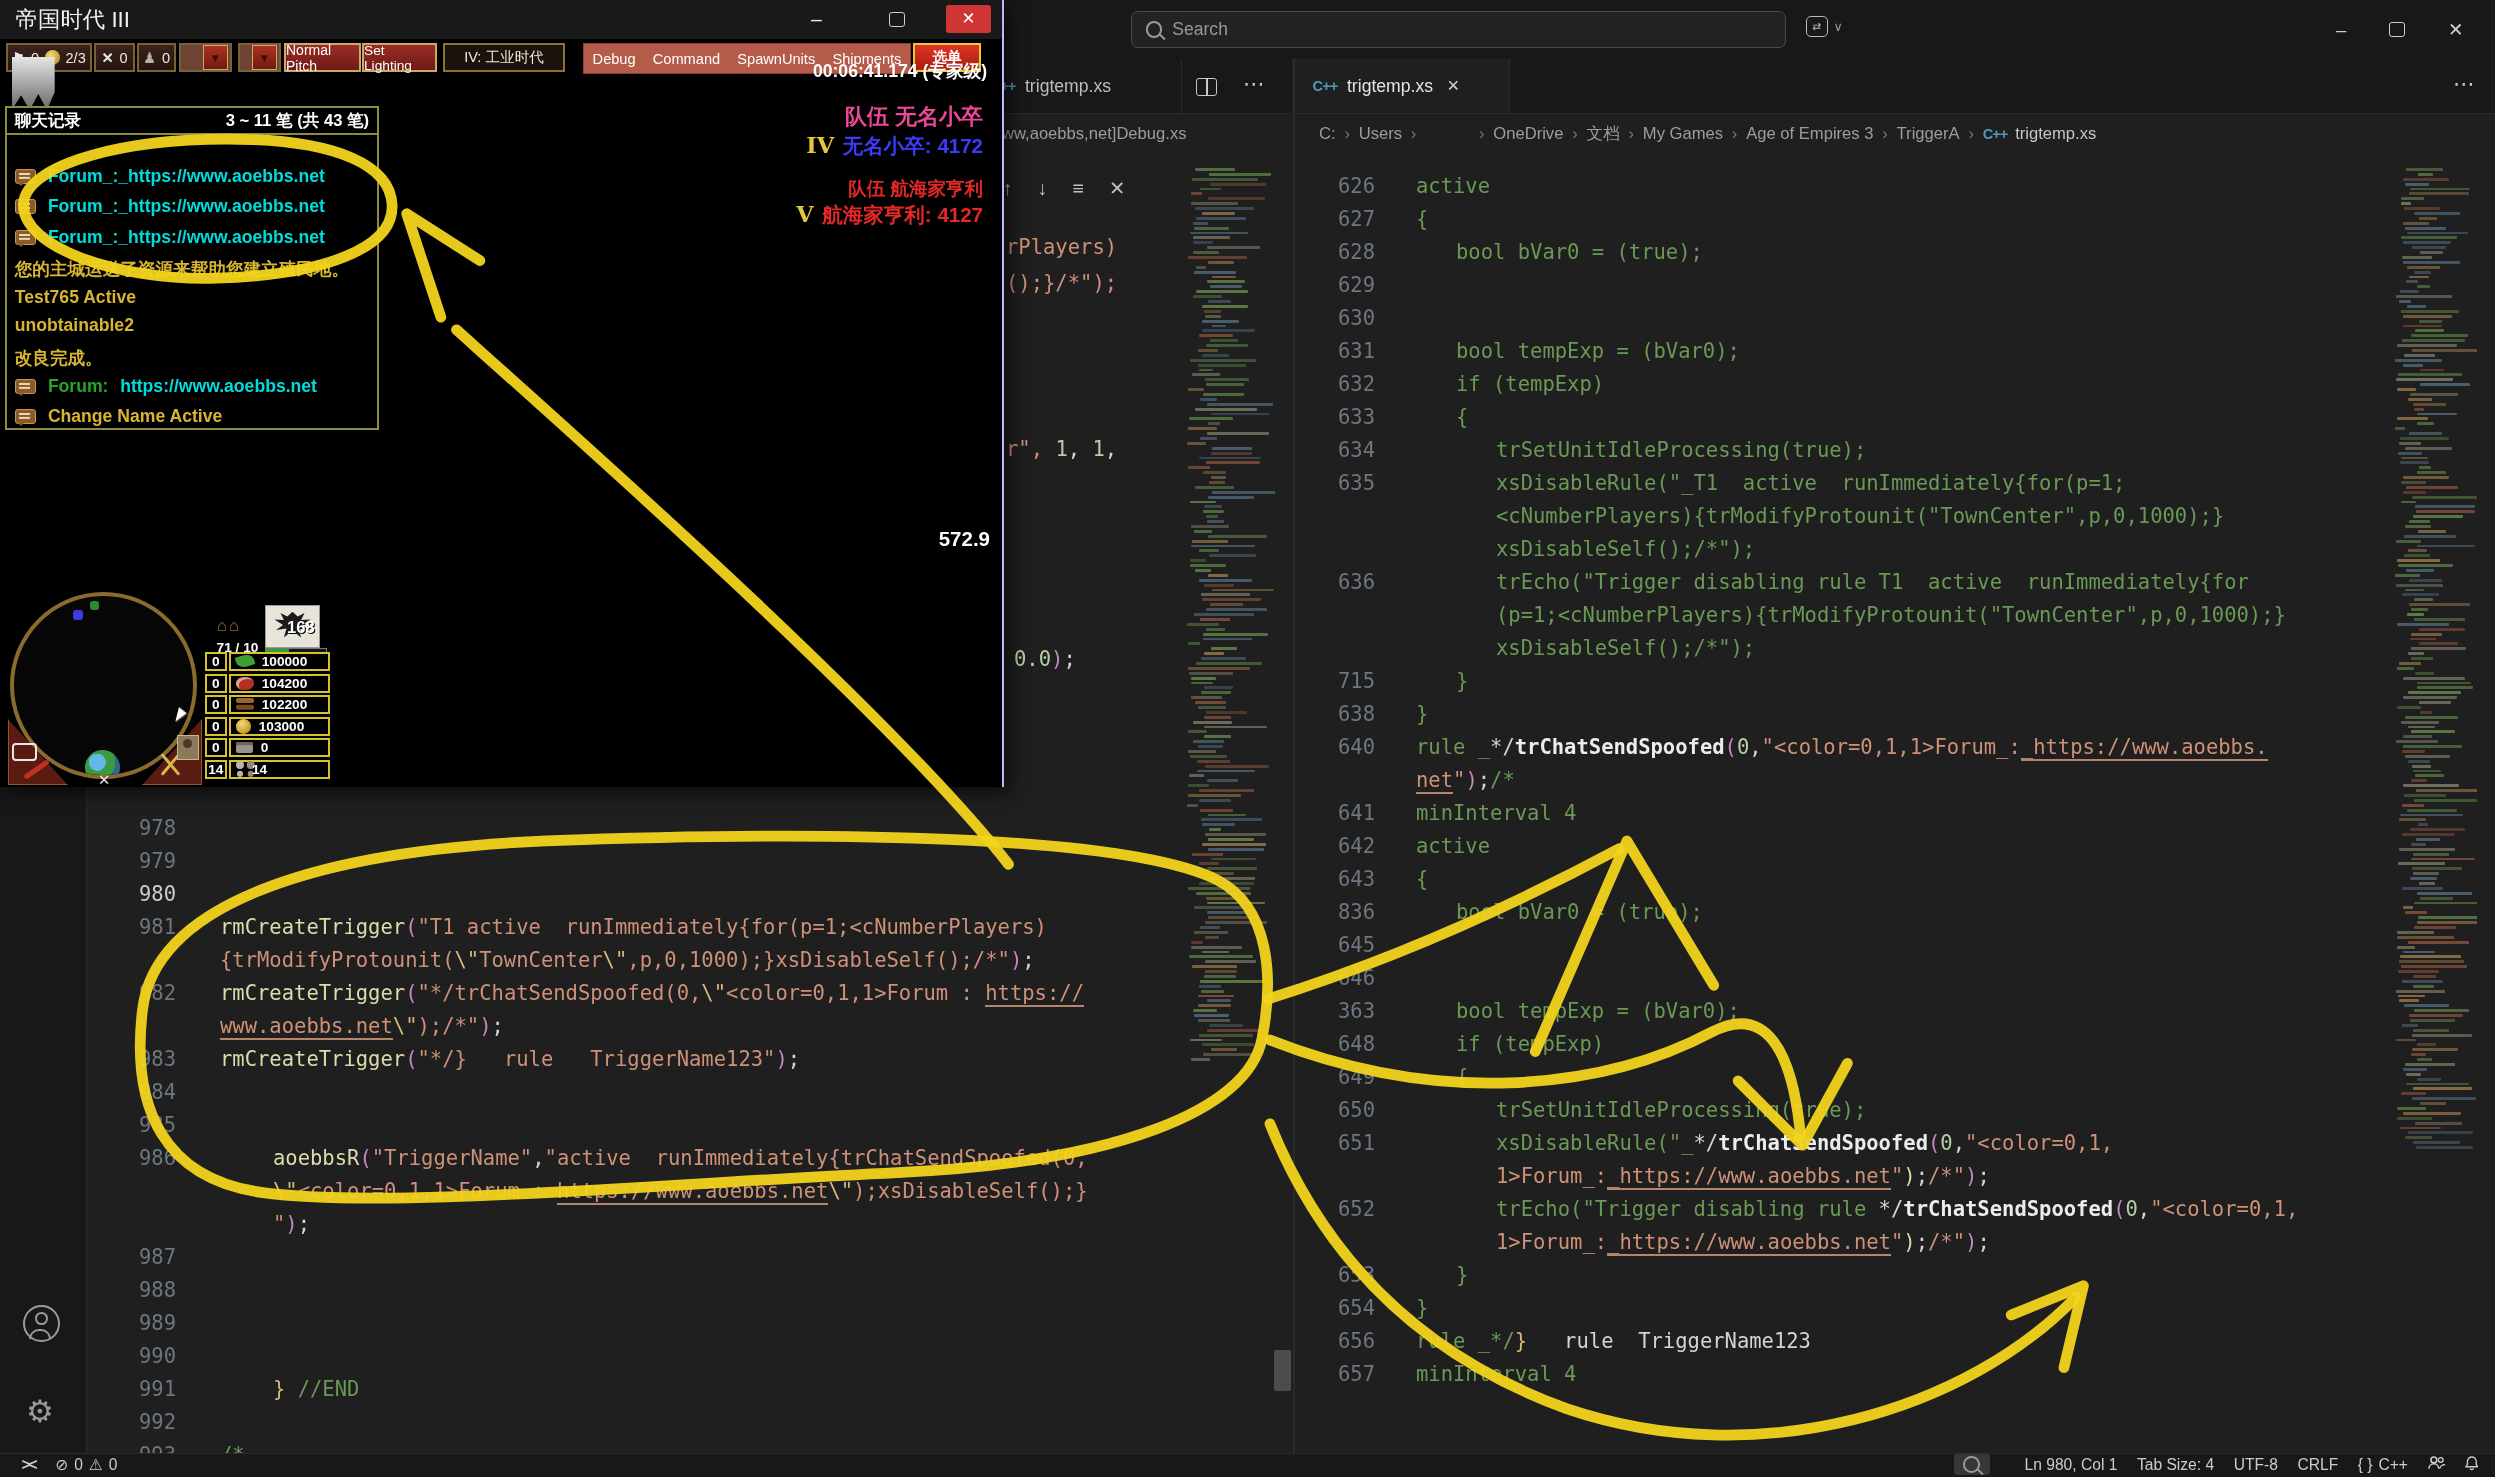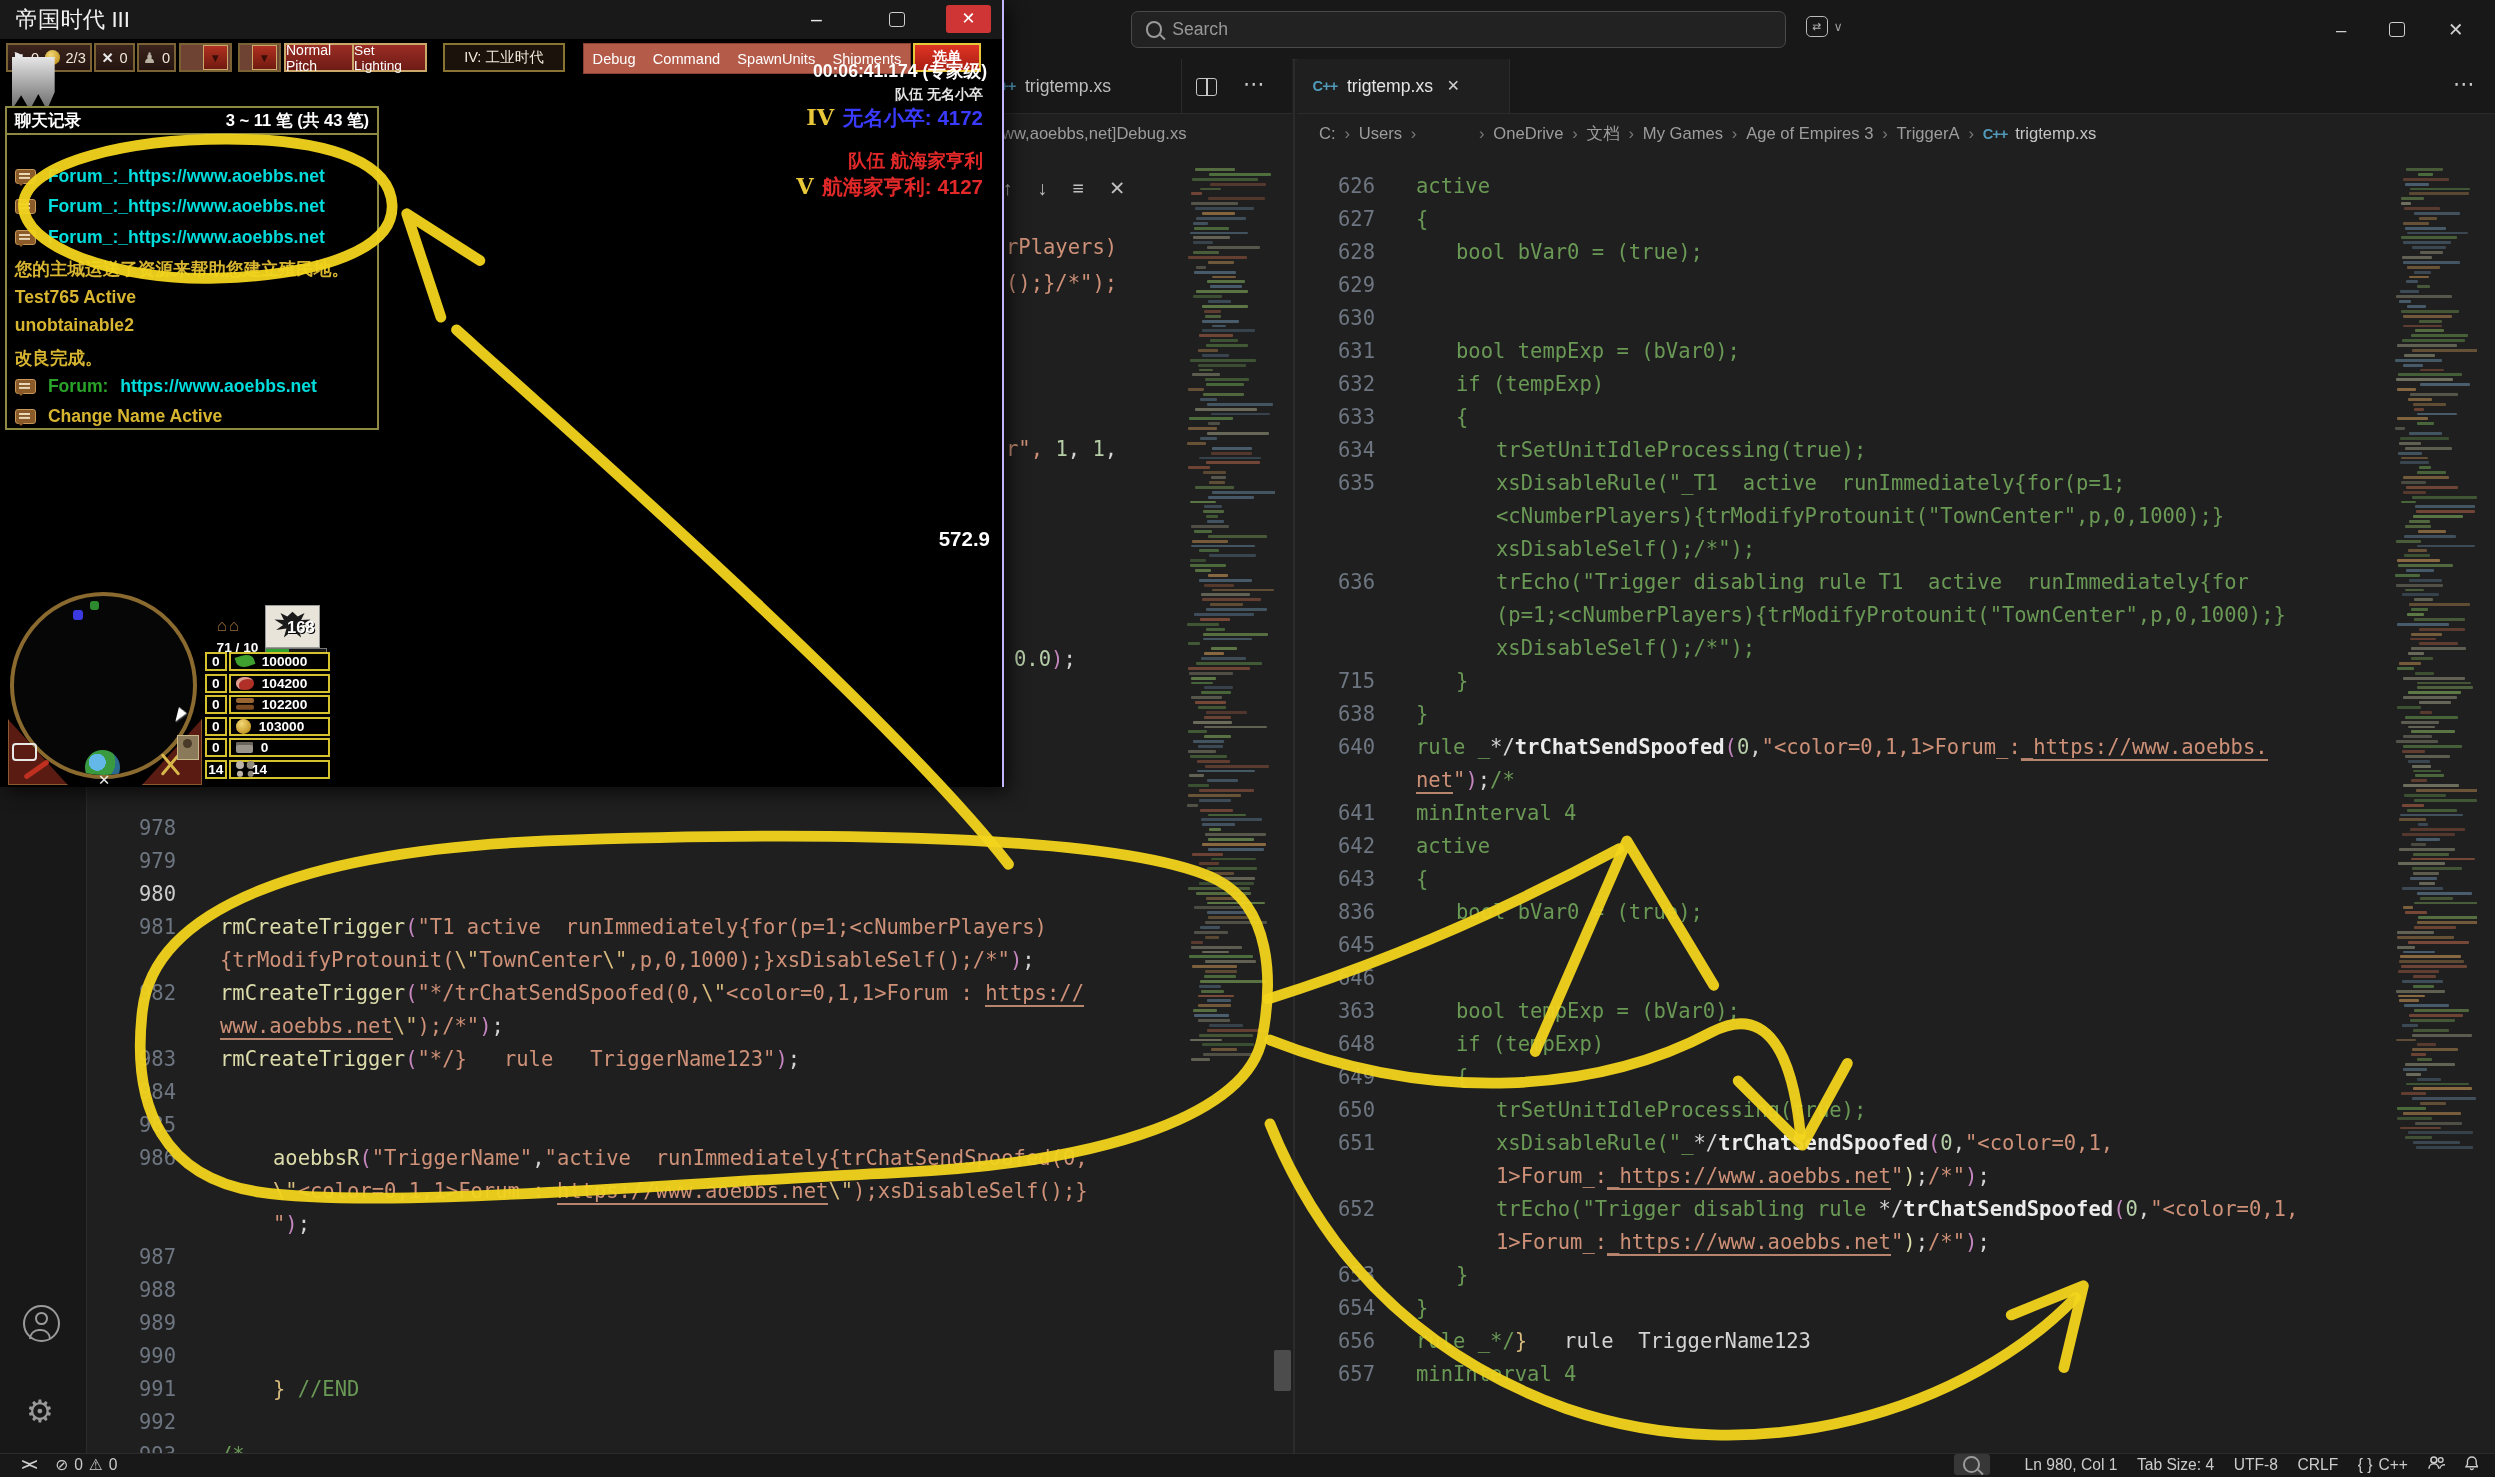--- a/index.html
+++ b/index.html
@@ -878,21 +878,21 @@
       <span style="color:#b8b0a0">♟</span>
       <span>0</span>
     </div>
     <div class="abs gbox" style="left:179px;top:43px;width:53px;height:29px;background:#6e4333;justify-content:flex-end;padding-right:2px;">
       <span class="ddsq">▼</span>
     </div>
     <div class="abs gbox" style="left:238px;top:43px;width:43px;height:29px;background:#6e4333;justify-content:flex-end;padding-right:2px;">
       <span class="ddsq">▼</span>
     </div>
     <div class="abs gbox gbtn-red" style="left:284px;top:43px;width:77px;height:29px;font-size:14px;">Normal Pitch</div>
-    <div class="abs gbox gbtn-red" style="left:352px;top:43px;width:75px;height:29px;font-size:13.7px;">Set Lighting</div>
+    <div class="abs gbox gbtn-red" style="left:362px;top:43px;width:75px;height:29px;font-size:13.7px;">Set Lighting</div>
     <div class="abs gbox" style="left:443px;top:43px;width:122px;height:29px;background:#1c120c;border-color:#8a7434;">IV: 工业时代</div>
     <div id="gmenu" class="abs salmon" style="left:583px;top:43px;width:326px;height:29px;">
         <span>Debug</span>
         <span>Command</span>
         <span>SpawnUnits</span>
         <span>Shipments</span>
       </div>
     <div class="abs gbox menu-red" style="left:913px;top:43px;width:68px;height:29px;">选单</div>
 
     <div class="abs banner"></div>
@@ -934,21 +934,21 @@
           </div>
           <div class="cmsg" style="top: 271px; left: 7.8px;">
             <span class="bub"></span>
             <span class="c-yellow">Change Name Active</span>
           </div>
         </div>
     </div>
 
     <div class="abs gtimer" style="left:673px;top:59px;width:314px;">00:06:41.174 (专家级)</div>
     <div id="scores" class="abs" style="left:683px;top:86px;width:300px;">
-        <div class="score-line" style="margin-top: 0px; color: #e5e5e5; font-size: 14px;">队伍 无名小卒</div>
+        <div class="score-line" style="margin-top: 16px; color: #ec4899; font-size: 22px;">队伍 无名小卒</div>
         <div class="score-line" style="color: rgb(59, 59, 255); font-size: 20.5px;">
           <span class="numeral">IV</span>
           <span>无名小卒: 4172</span>
         </div>
         <div class="score-line" style="margin-top: 15.6px; color: rgb(226, 40, 40); font-size: 18.5px;">队伍 航海家亨利</div>
         <div class="score-line" style="color: rgb(226, 40, 40); font-size: 20.5px;">
           <span class="numeral">V</span>
           <span>航海家亨利: 4127</span>
         </div>
       </div>

